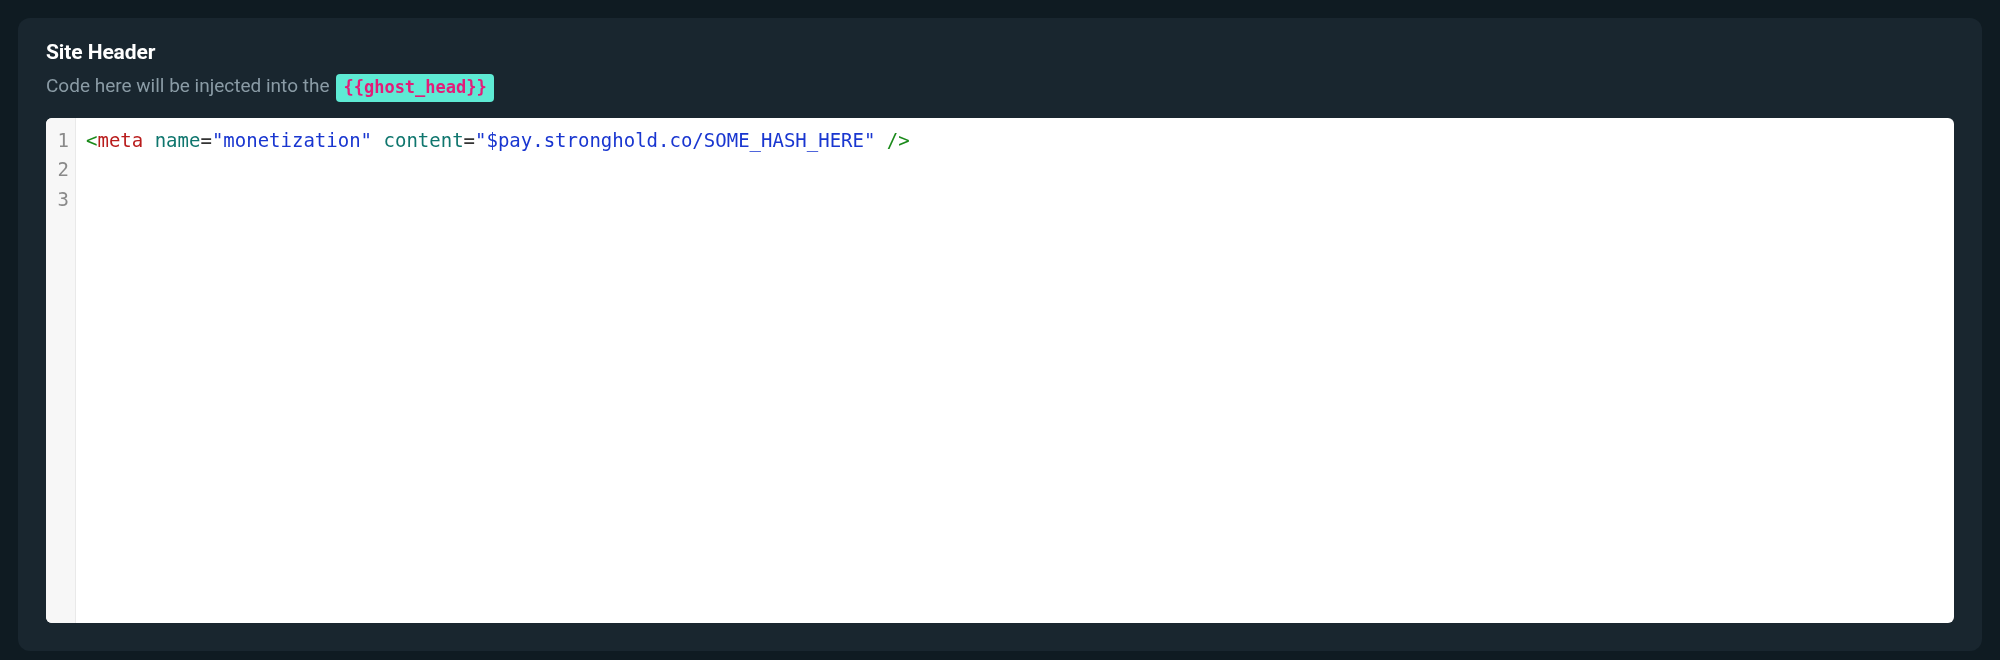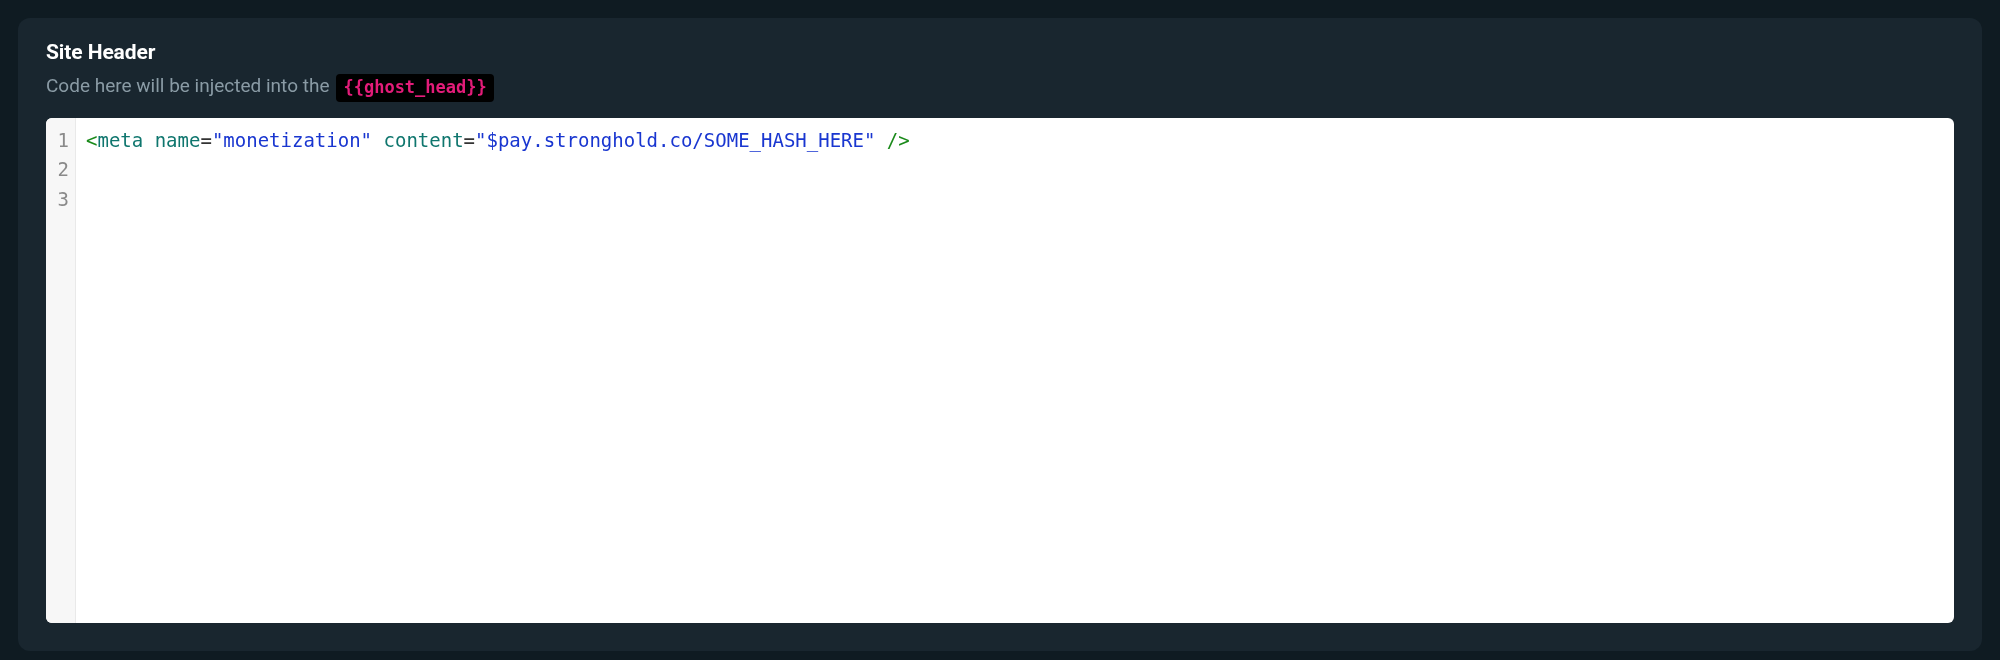--- a/index.html
+++ b/index.html
@@ -26,21 +26,21 @@
     color: #8a9ba5;
     font-size: 19px;
     margin-top: 10px;
     display: flex;
     align-items: flex-start;
     flex-wrap: wrap;
     gap: 7px;
   }
   .code-chip {
     display: inline-block;
-    background: #000000;
+    background: #5eead4;
     color: #e31c79;
     font-family: ui-monospace, "SF Mono", Menlo, Monaco, Consolas, monospace;
     font-size: 17px;
     font-weight: 600;
     padding: 2px 7px 2px 7px;
     border-radius: 4px;
     line-height: 1.4;
   }
   .editor-wrap {
     background: #ffffff;
@@ -64,21 +64,21 @@
   .line-no { display: block; }
   .code-area {
     flex: 1;
     padding: 8px 10px;
     white-space: pre;
     color: #333333;
     overflow: auto;
     outline: none;
   }
   .tok-bracket { color: #1a8a1a; }
-  .tok-tag     { color: #0f766e; font-weight: 500; }
+  .tok-tag     { color: #b91c1c; font-weight: 500; }
   .tok-attr    { color: #0f766e; }
   .tok-eq      { color: #333333; }
   .tok-str     { color: #1936d0; }
   .tok-selfclose { color: #1a8a1a; }
   .code-line { display: block; min-height: 1.55em; }
 </style>
 </head>
 <body>
 
 <div class="panel">

